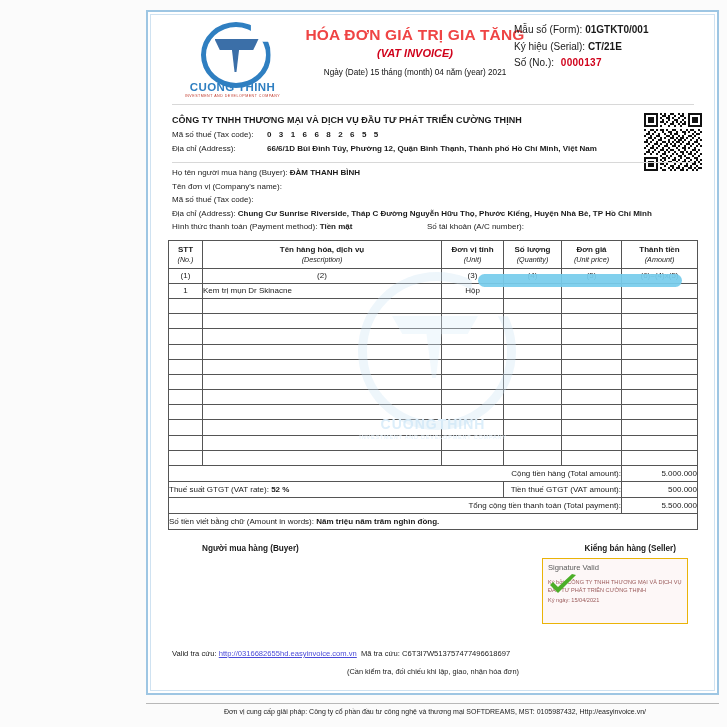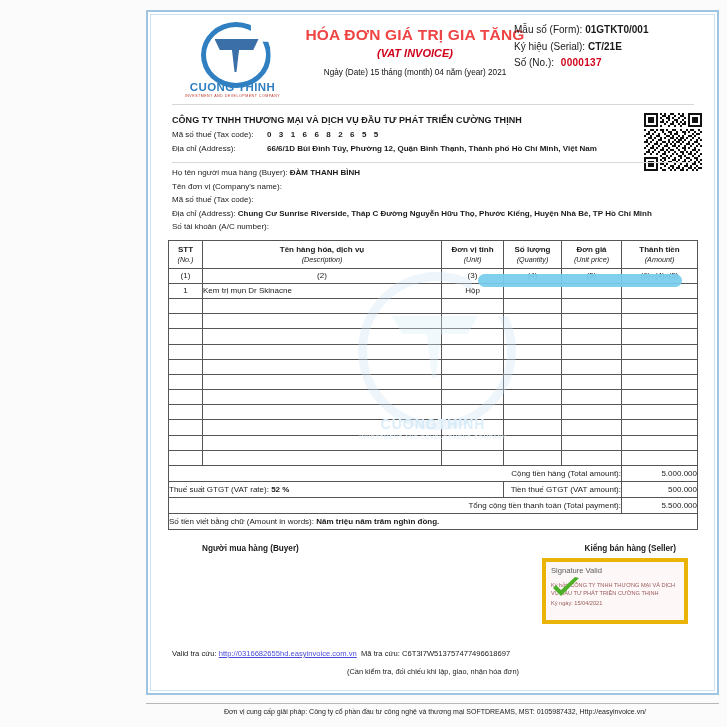--- a/index.html
+++ b/index.html
@@ -107,21 +107,21 @@
   .wm-txt2{font-size:5.5px;color:#e3f1fb;letter-spacing:.8px;margin-top:2px;}
 
   
   .marker{position:absolute;z-index:5;background:#77ccec;border-radius:7px;opacity:.93;}
 
   
   .sig{position:relative;height:108px;padding:8px 14px 0 14px;font-size:8px;}
   .sig-buyer{position:absolute;left:44px;top:14px;font-weight:bold;font-size:8.2px;}
   .sig-seller{position:absolute;right:32px;top:14px;font-weight:bold;font-size:8.2px;white-space:nowrap;}
   .sig-box{position:absolute;right:20px;top:28px;width:146px;height:66px;
-    border:4px solid #eab308;background:#fdf7f7;padding:4px 5px;box-sizing:border-box;}
+    border:1px solid #eab308;background:#fdf7f7;padding:4px 5px;box-sizing:border-box;}
   .sig-valid{font-size:7.6px;color:#5a5a5a;}
   .sig-check{position:absolute;left:5px;top:14px;width:30px;height:24px;}
   .sig-lines{margin-top:7px;font-size:5.6px;color:#9a5a5a;line-height:7.6px;}
 
   
   .foot{padding:2px 14px 0 14px;font-size:7.6px;}
   .foot-line1{line-height:12px;}
   .foot-link{color:#4a4ad8;text-decoration:underline;}
   .foot-note{text-align:center;font-size:7.4px;margin-top:7px;}
   .bottom-bar{position:absolute;left:146px;top:703px;width:573px;border-top:1px solid #b8b8b8;}
@@ -436,20 +436,24 @@
     </div>
     <div class="brow">
       <span>Mã số thuế (Tax code):</span>
       <b></b>
     </div>
     <div class="brow wrap">
       <span>Địa chỉ (Address):</span>
       <b>Chung Cư Sunrise Riverside, Tháp C Đường Nguyễn Hữu Thọ, Phước Kiểng, Huyện Nhà Bè, TP Hồ Chí Minh</b>
     </div>
     <div class="brow pay-row">
+      <div class="pay-left">
+        <span>Hình thức thanh toán (Payment method):</span>
+        <b>Tiền mặt</b>
+      </div>
       <div class="pay-right">
         <span>Số tài khoản (A/C number):</span>
         <b></b>
       </div>
     </div>
   </div>
 
   <div class="tbl-wrap">
 
     <div class="watermark">

